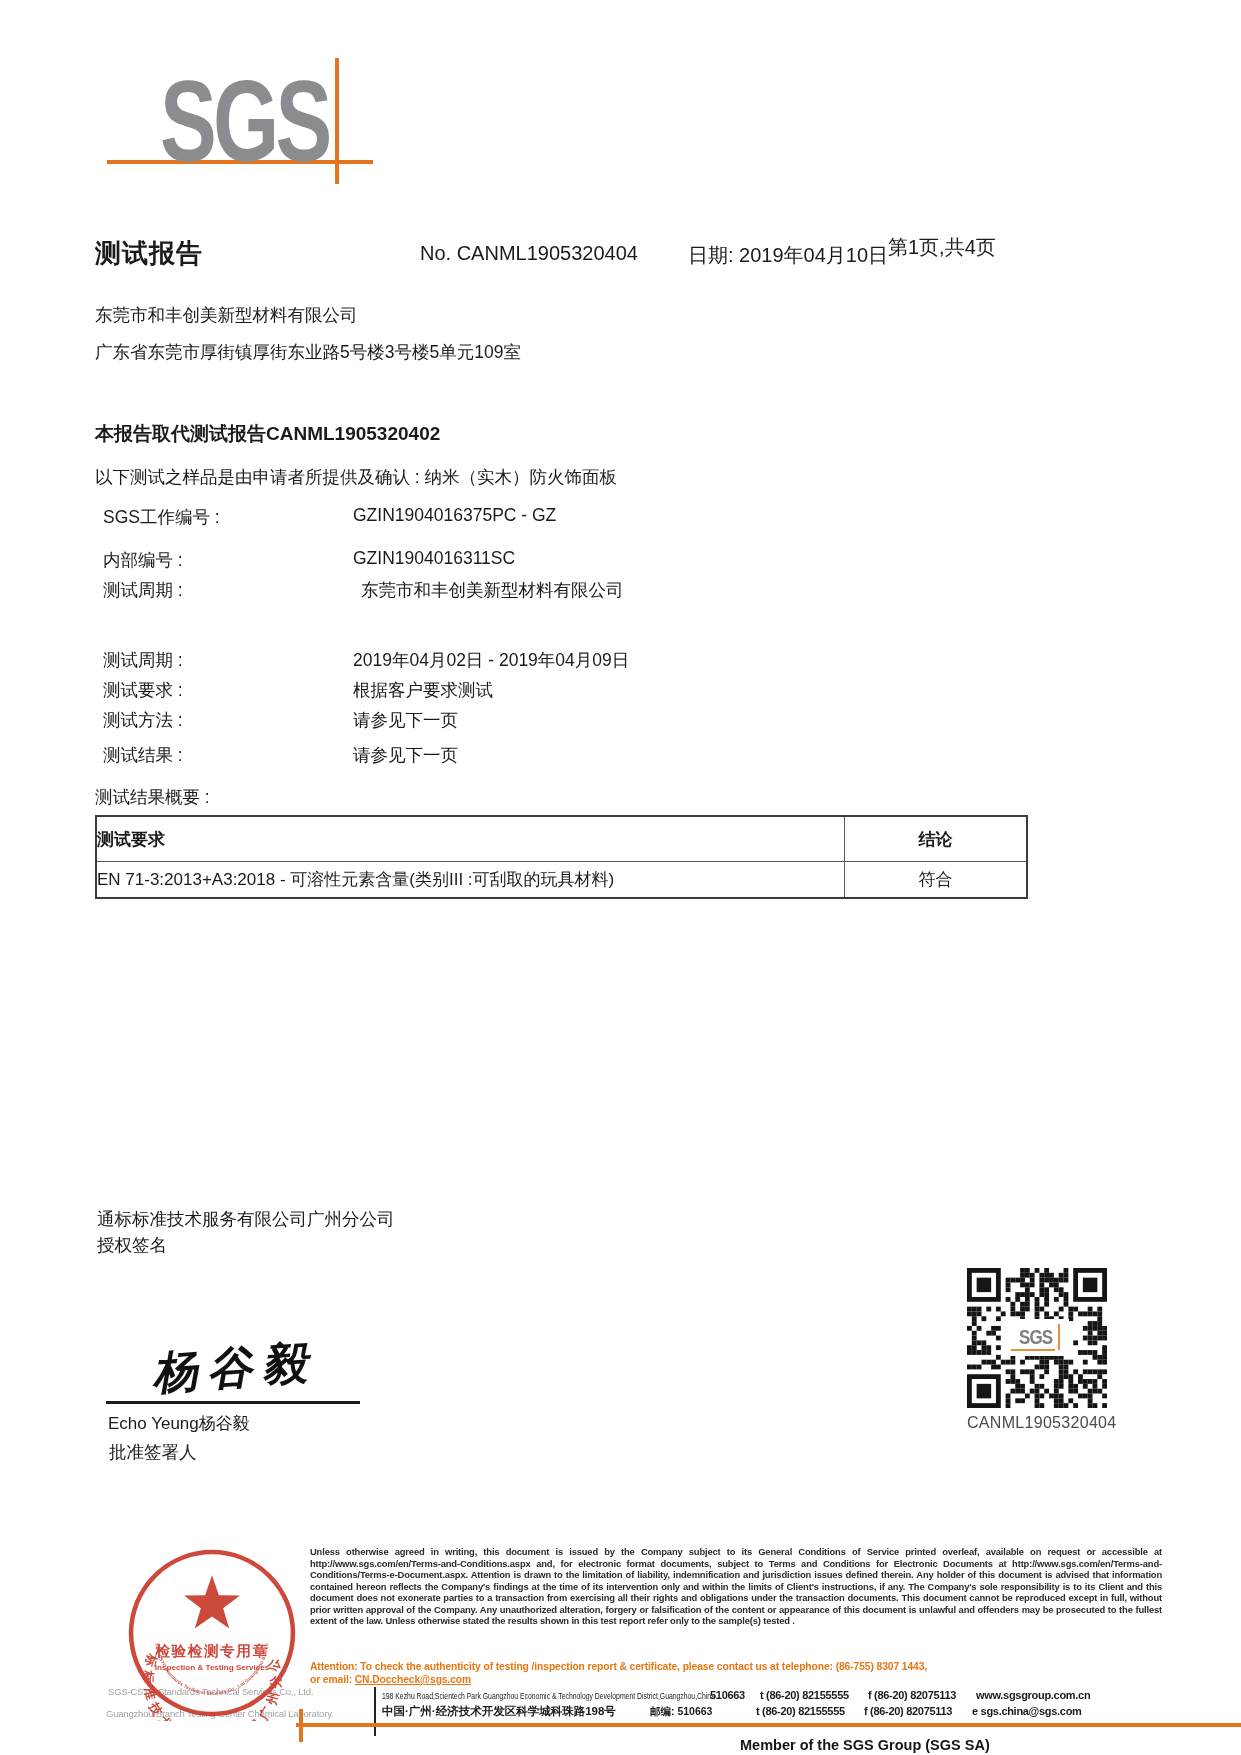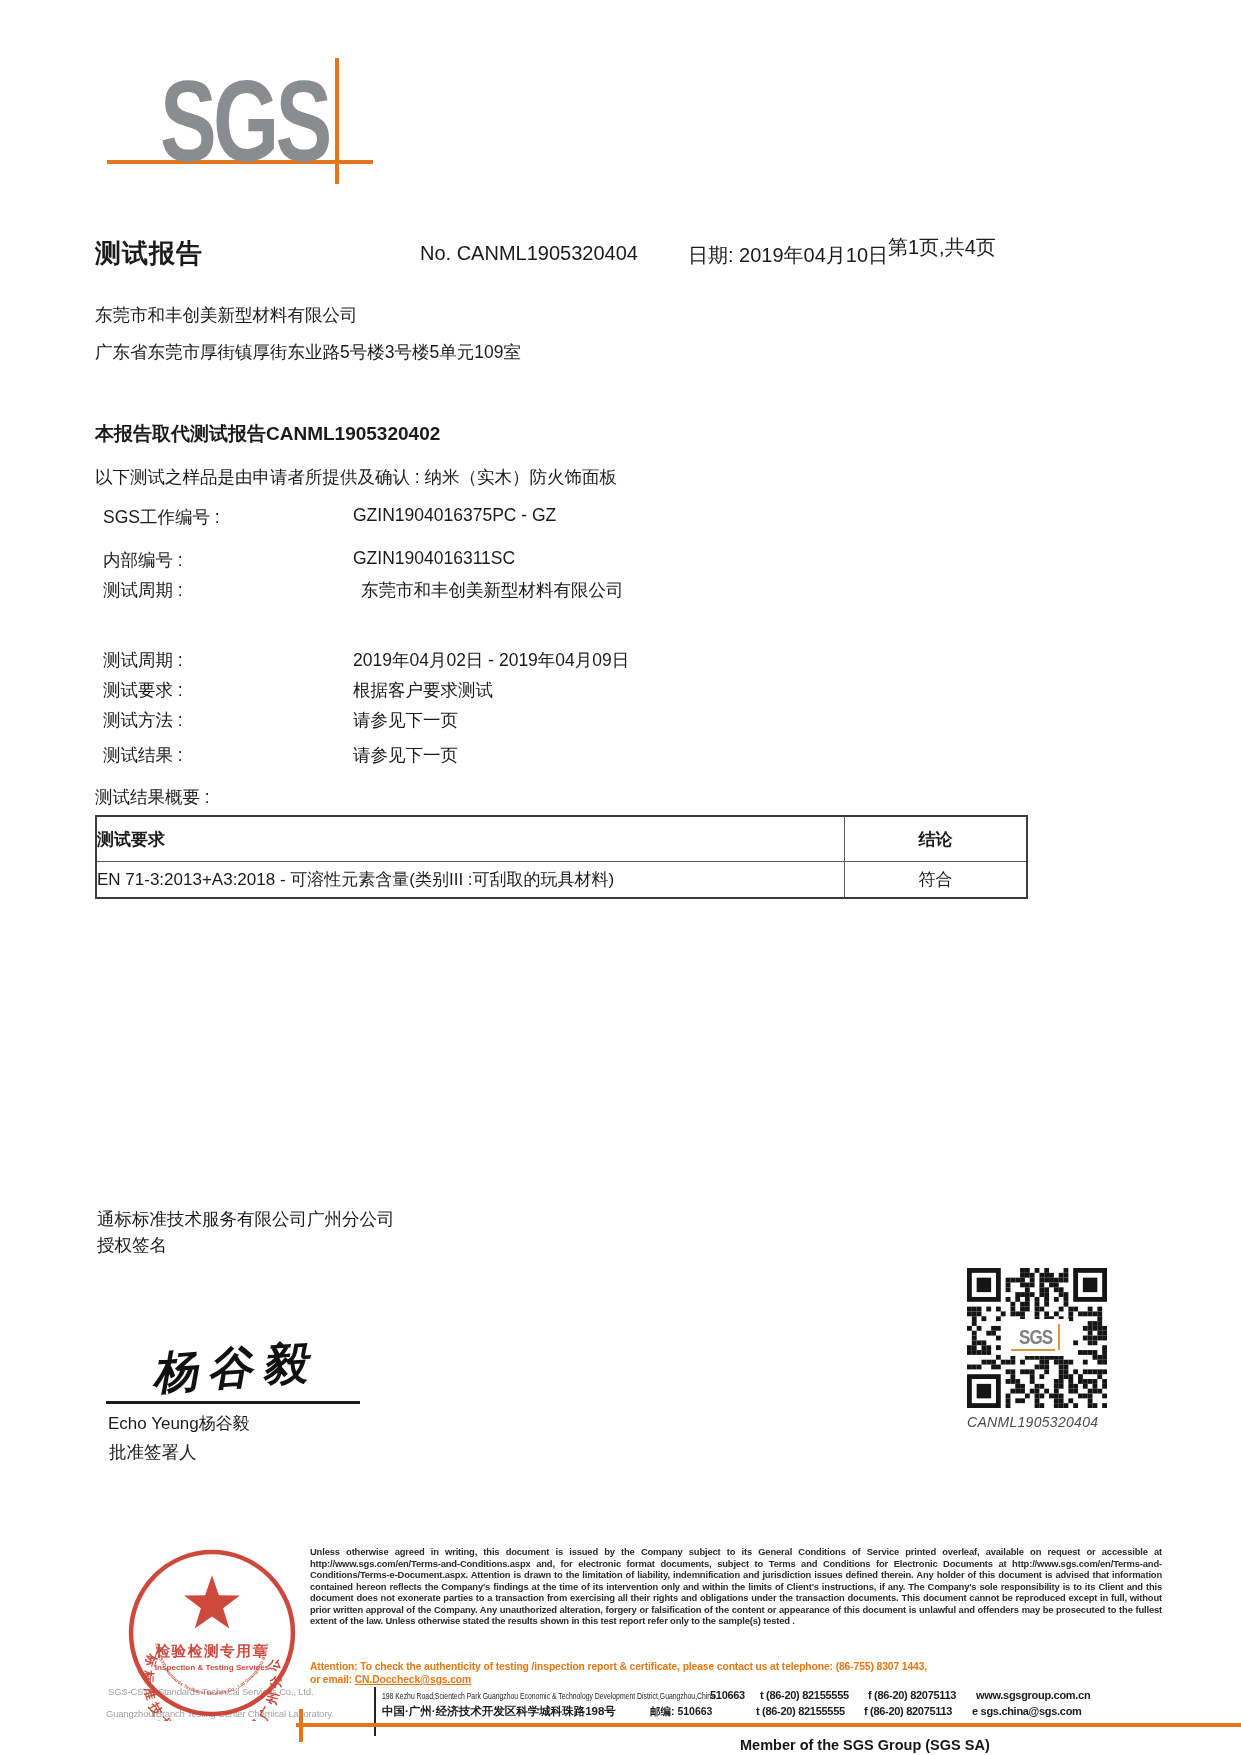--- a/index.html
+++ b/index.html
@@ -39,21 +39,21 @@
                 letter-spacing:10px; transform:rotate(-4deg); color:#111; }
   .sig-line { background:#1c1c1c; height:3px; }
 
   
   .qr-wrap { left:967px; top:1268px; width:140px; height:140px; }
   .qr-center { position:absolute; left:1003px; top:1319px; width:66px; height:37px; background:#fff;
                display:flex; align-items:center; justify-content:center; }
   .qr-center .sgs { color:#7d7f82; font-weight:bold; font-size:20px; letter-spacing:-1px; transform:scaleX(0.85); }
   .qr-center .u { position:absolute; left:8px; bottom:5px; width:44px; height:2px; background:#e2913f; }
   .qr-center .v { position:absolute; right:9px; top:5px; width:2px; height:26px; background:#e2913f; }
-  .qr-label { left:967px; top:1414px; width:140px; text-align:left; font-size:14px; color:#4a4b4d; letter-spacing:0.3px;font-style:italic; }
+  .qr-label { left:967px; top:1414px; width:140px; text-align:right; font-size:16px; color:#4a4b4d; letter-spacing:0.3px; }
 
   
   .gray-co { color:#a0a2a5; font-size:9.5px; letter-spacing:-0.2px; }
   .legal { left:310px; top:1546px; width:852px; font-size:9.4px; line-height:11.5px; font-weight:600;
            color:#2b2b2b; text-align:justify; letter-spacing:-0.15px; }
   .attn { left:310px; width:860px; font-size:10.3px; font-weight:bold; color:#e87613; letter-spacing:-0.1px; }
   .attn .em { text-decoration:underline; }
   .addr-block { left:382px; width:800px; display:flex; align-items:baseline; white-space:nowrap; }
   .addr-en { width:328px; font-size:9.5px; transform:scaleX(0.72); transform-origin:left bottom; display:inline-block; overflow:visible; }
   .addr-cn { width:268px; font-size:11.5px; font-weight:bold; }

